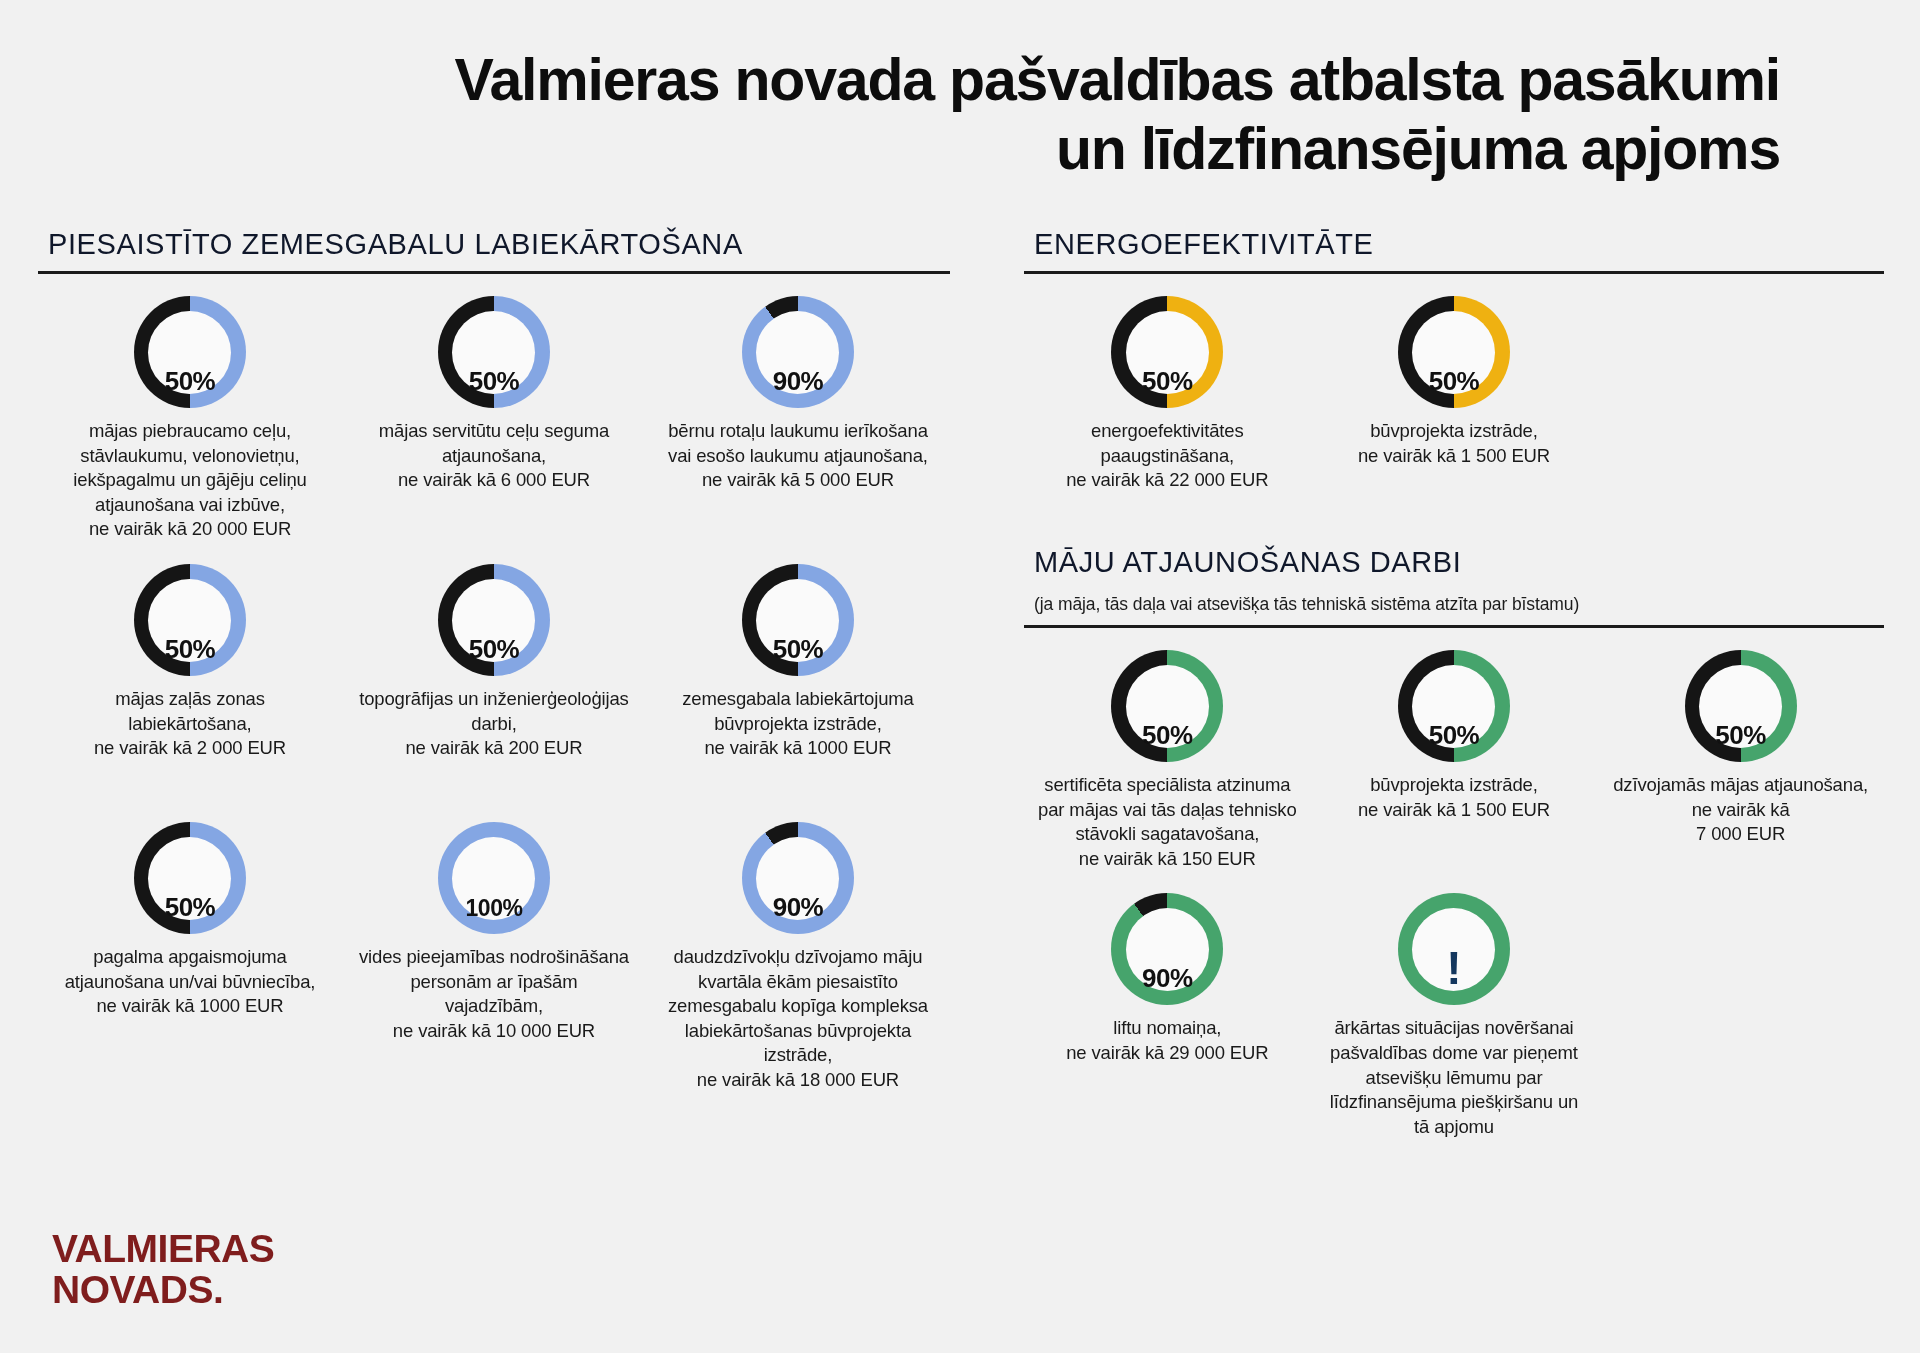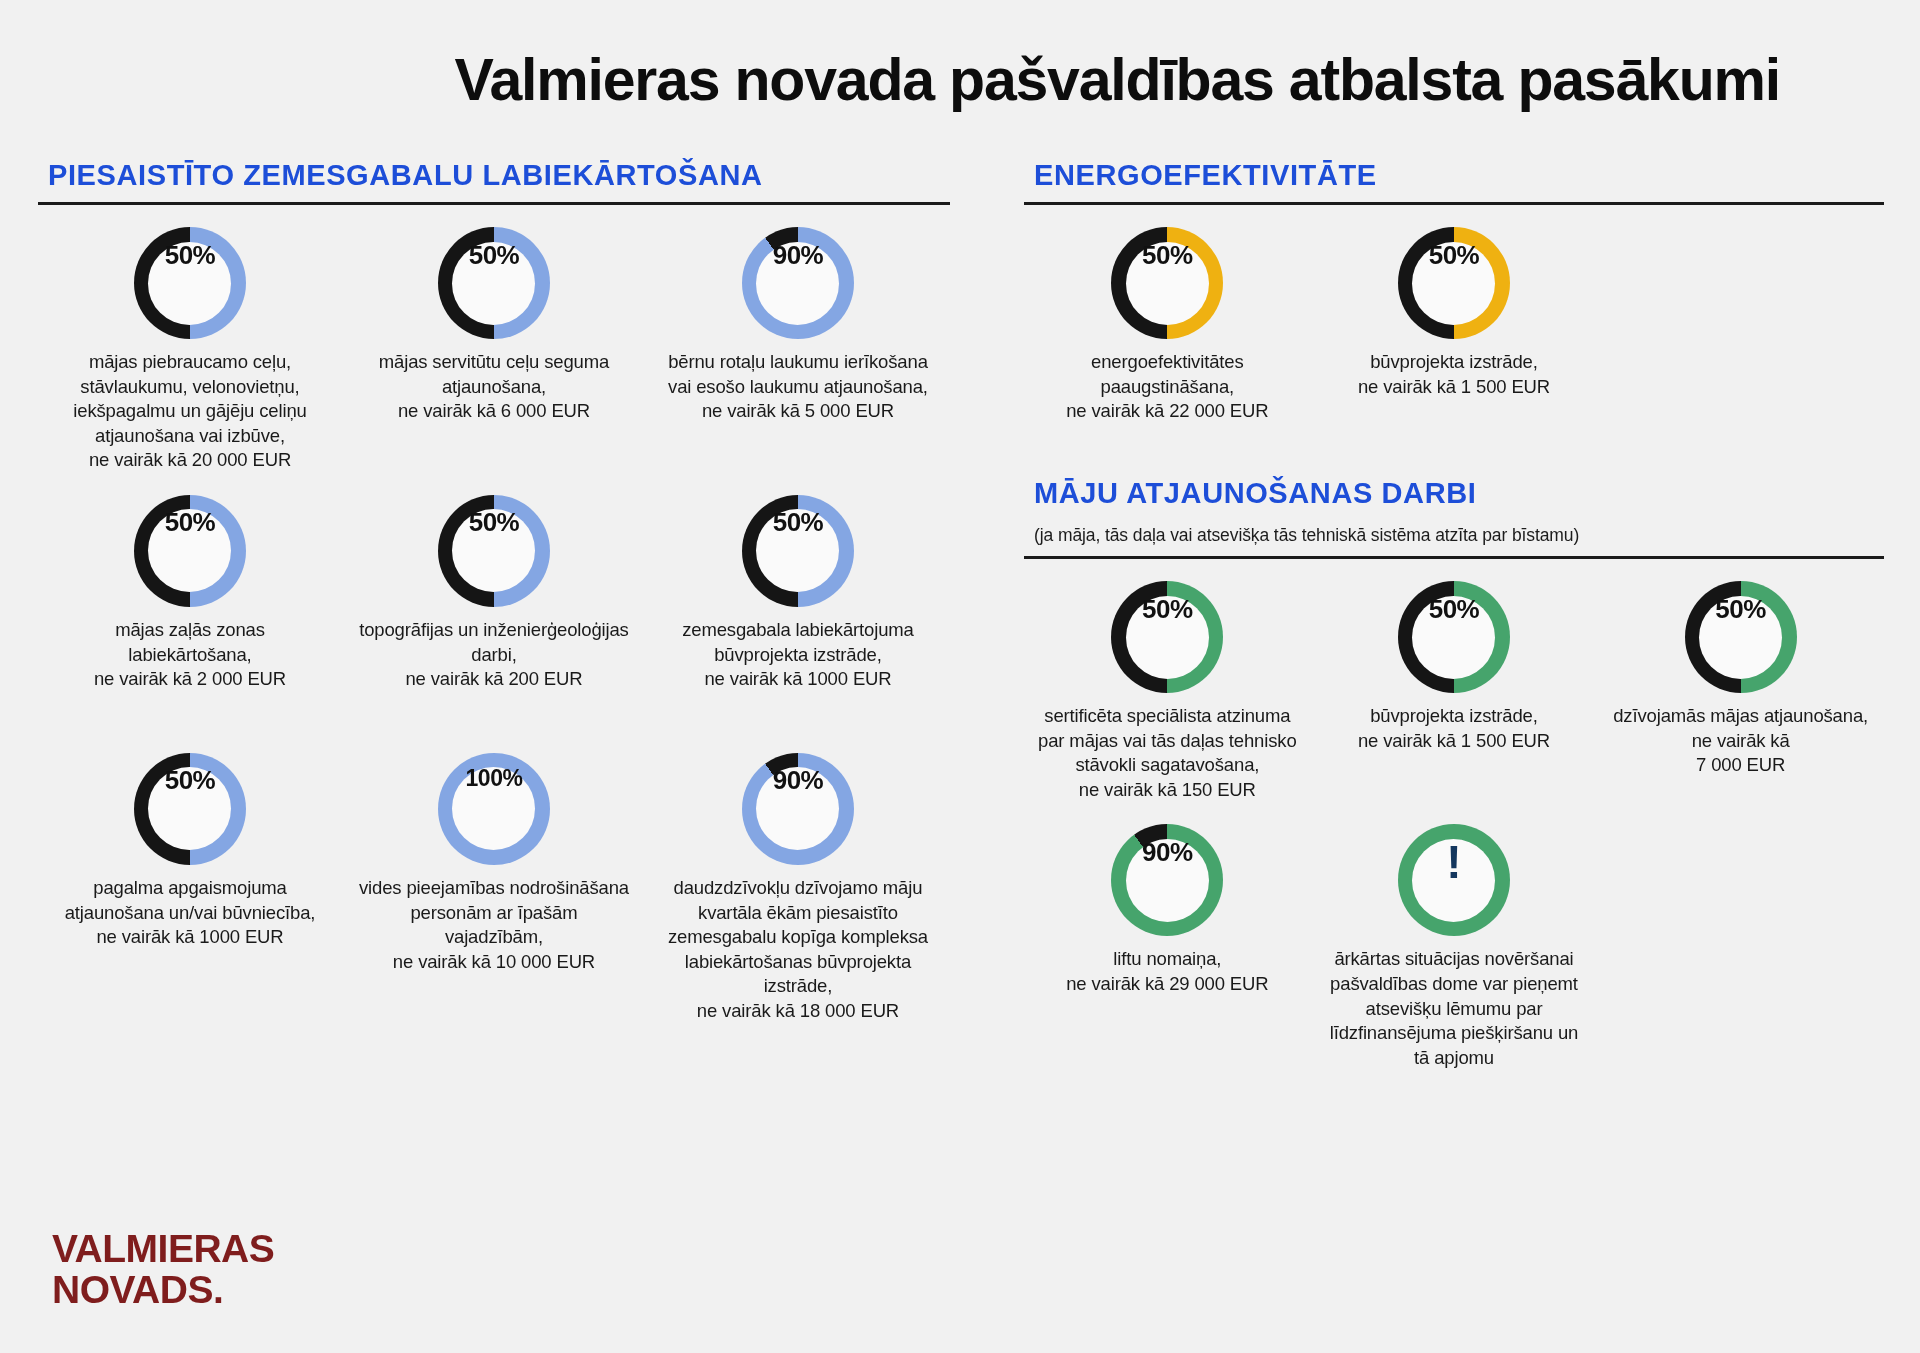--- a/index.html
+++ b/index.html
@@ -25,24 +25,24 @@
   .title-line { display: block; }
 
   
   .columns { display: flex; padding: 0 38px; margin-top: 44px; gap: 74px; }
   .col-left  { width: 912px; flex: 0 0 912px; }
   .col-right { width: 860px; flex: 0 0 860px; }
 
   
   .section-head { margin-bottom: 0; }
   .section-title {
-    font-weight: 700;
+    font-weight: 400;
     font-size: 29px;
     letter-spacing: 0.6px;
-    color: #1d4ed8;
+    color: #0f172a;
     text-transform: uppercase;
     padding-left: 10px;
   }
   .section-sub {
     font-size: 17.5px;
     color: #1c1c1c;
     padding-left: 10px;
     margin-top: 15px;
     letter-spacing: -0.1px;
   }
@@ -61,21 +61,21 @@
   .col-right .cell { min-height: 236px; }
 
   .donut-wrap { position: relative; width: 112px; height: 112px; }
   .donut {
     width: 112px; height: 112px; border-radius: 50%;
     display: flex; align-items: center; justify-content: center;
   }
   .donut-hole {
     width: 83px; height: 83px; border-radius: 50%;
     background: #fafafa;
-    display: flex; align-items: flex-start; justify-content: center;
+    display: flex; align-items: flex-end; justify-content: center;
   }
   .donut-pct {
     font-weight: 900;
     font-size: 26px;
     color: #111;
     letter-spacing: -0.5px;
     line-height: 1;
   }
   .donut-pct.small { font-size: 23px; }
   .bang {
@@ -110,20 +110,21 @@
   .logo span { display: block; }
   .spacer-maju { height: 36px; }
 </style>
 </head>
 <body>
 
 <div class="page">
 
   <div class="title">
     <span class="title-line">Valmieras novada pašvaldības atbalsta pasākumi</span>
+    <span class="title-line">un līdzfinansējuma apjoms</span>
   </div>
 
   <div class="columns">
 
     <div class="col-left">
       <div class="section-head">
         <div class="section-title">PIESAISTĪTO ZEMESGABALU LABIEKĀRTOŠANA</div>
         <div class="rule"></div>
       </div>
       <div class="grid" id="grid-0">

